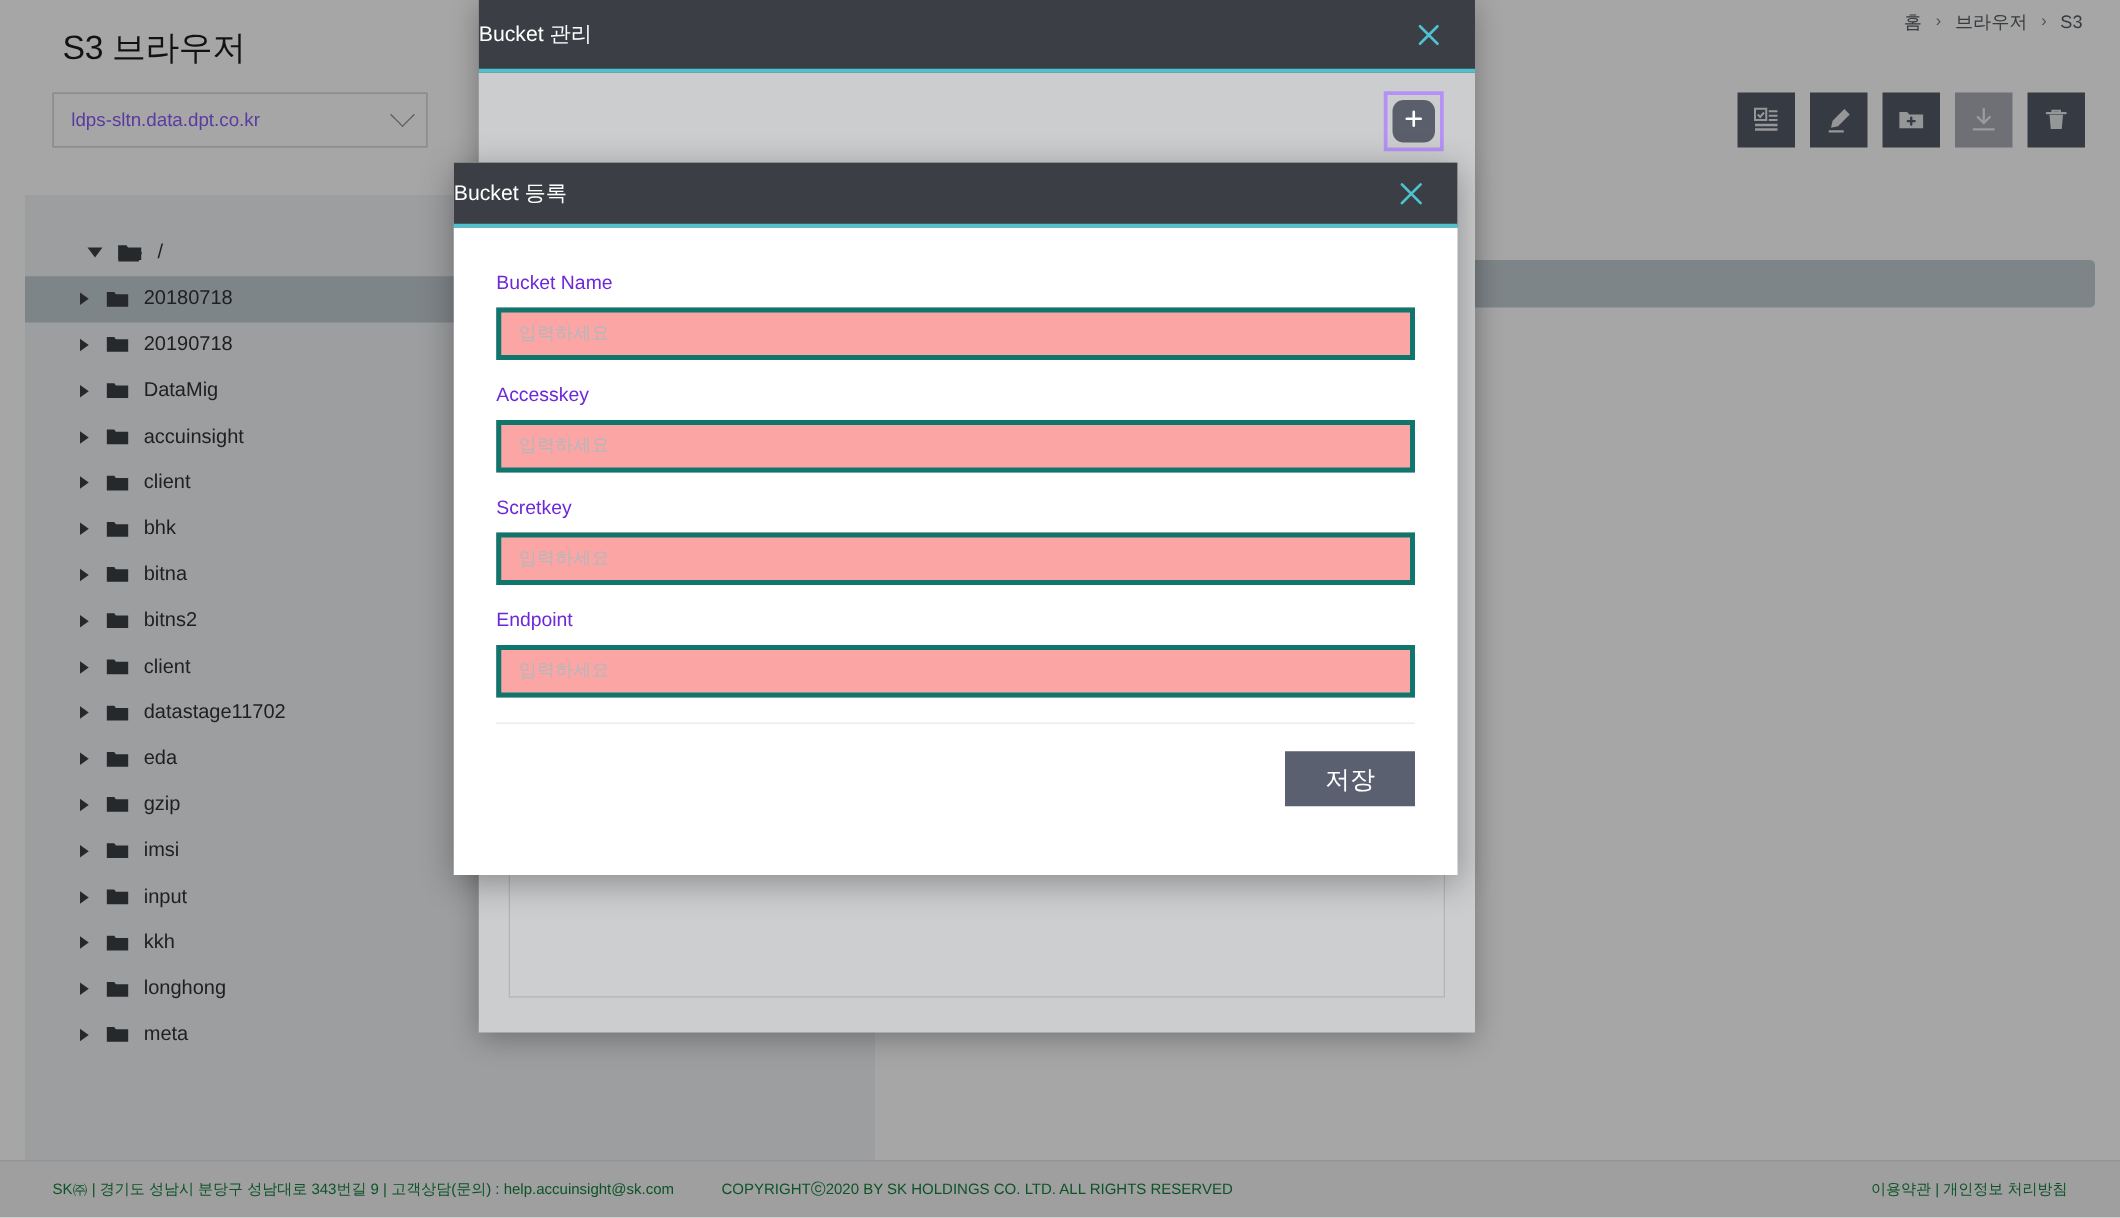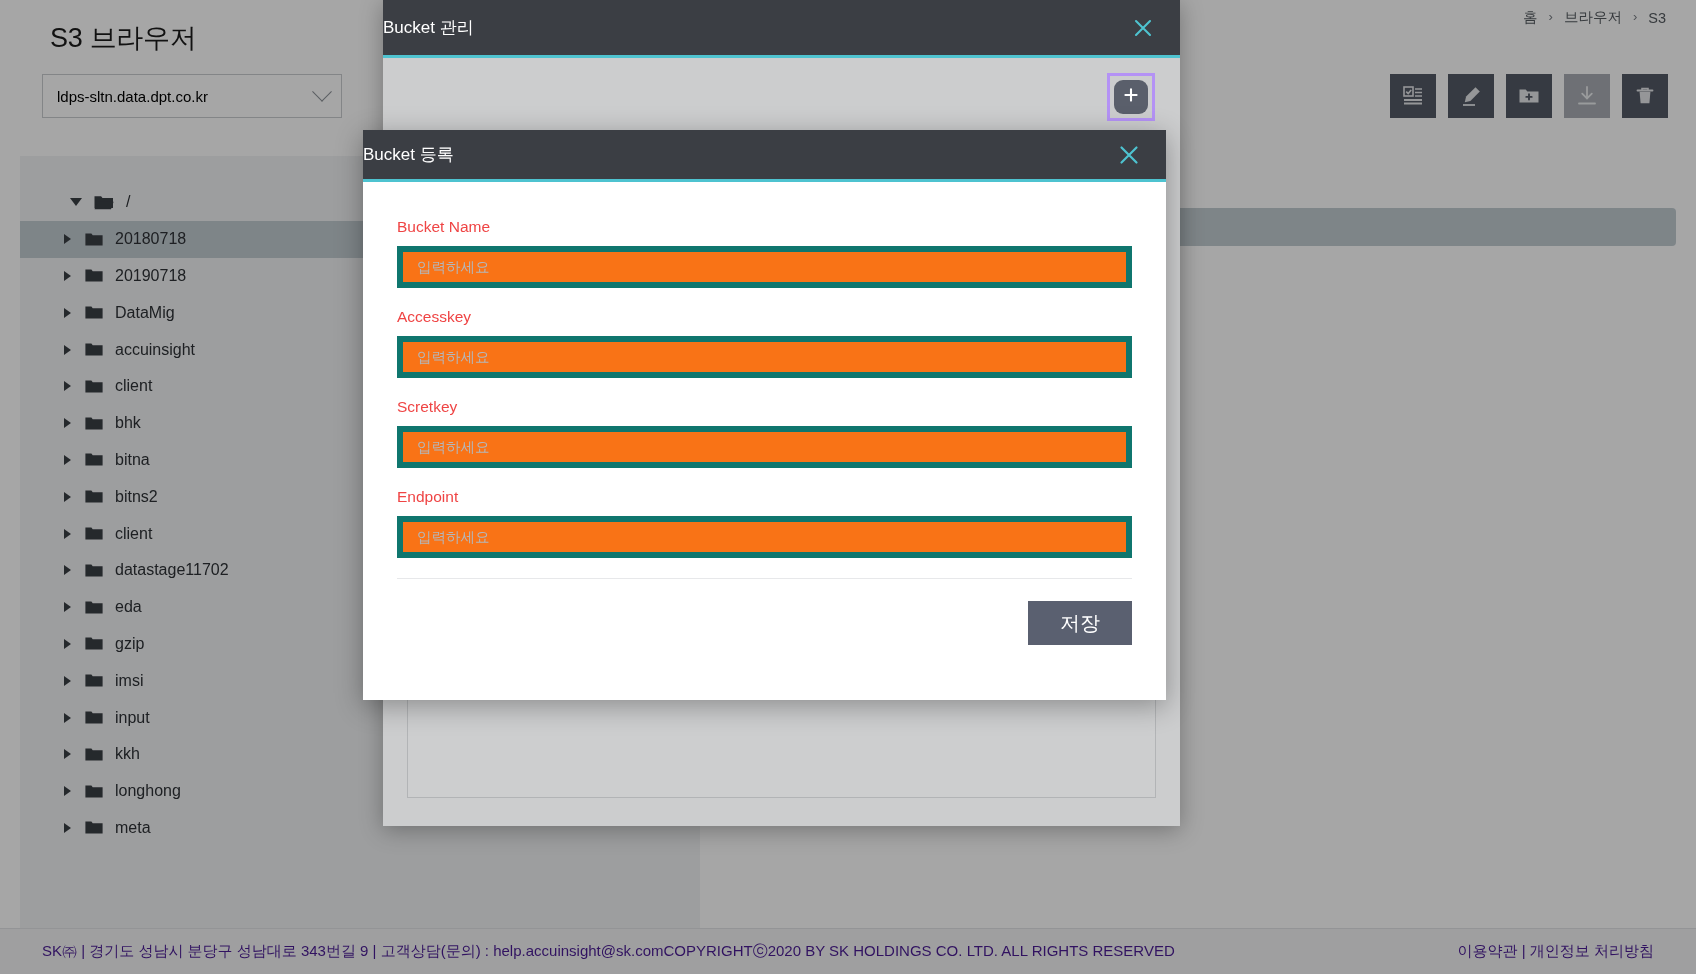--- a/index.html
+++ b/index.html
@@ -45,21 +45,21 @@
   }
 
   
   .host-select {
     position: absolute; left: 42px; top: 74px;
     width: 300px; height: 44px;
     border: 1px solid #c9ccd0;
     background: #fff;
     display: flex; align-items: center;
     padding: 0 12px 0 14px;
-    font-size: 15px; color: #000000;
+    font-size: 15px; color: #8b5cf6;
   }
   .host-select .val { flex: 1; }
   .host-select .chev {
     width: 14px; height: 14px;
     border-right: 1.6px solid #8b9097;
     border-bottom: 1.6px solid #8b9097;
     transform: rotate(45deg) translate(-3px,-3px);
   }
 
   
@@ -121,21 +121,21 @@
     position: absolute; left: 0; right: 0; top: 52px; height: 38px;
     background: #c2ccd2; border-radius: 4px;
   }
 
   
   .footer {
     position: absolute; left: 0; right: 0; bottom: 0; height: 46px;
     background: #f4f5f6;
     border-top: 1px solid #e2e4e6;
     display: flex; align-items: center;
-    font-size: 15px; color: #4c1d95;
+    font-size: 12px; color: #15803d; gap: 38px;
   }
   .footer .left { margin-left: 42px; white-space: nowrap; }
   .footer .copy { white-space: nowrap; }
   .footer .right { margin-left: auto; margin-right: 42px; white-space: nowrap; }
 
   
   .modal-manage {
     position: absolute;
     left: 383px; top: 0; width: 797px; height: 826px;
     z-index: 100;
@@ -185,27 +185,27 @@
     position: absolute;
     left: 363px; top: 130px; width: 803px; height: 570px;
     z-index: 120;
     background: #ffffff;
     box-shadow: 0 6px 26px rgba(0,0,0,0.32);
   }
   .modal-register .modal-head { height: 52px; }
   .form-body { padding: 36px 34px 0 34px; }
   .field { margin-bottom: 20px; }
   .field-label {
-    font-size: 15.5px; color: #ef4444; margin-bottom: 10px;
+    font-size: 15.5px; color: #6d28d9; margin-bottom: 10px;
     display: block;
   }
   .field-input {
     width: 735px; height: 42px;
-    border: 6px solid #0f766e;
-    background: #f97316;
+    border: 4px solid #0f766e;
+    background: #fca5a5;
     padding: 0 14px;
     font-size: 14.5px; color: #2d3035;
     font-family: "Liberation Sans", "DejaVu Sans", sans-serif;
     outline: none;
   }
   .field-input::placeholder { color: #b4b7ba; }
   .form-sep {
     margin: 10px 34px 0 34px;
     border-top: 1px solid #e7e8ea;
   }

